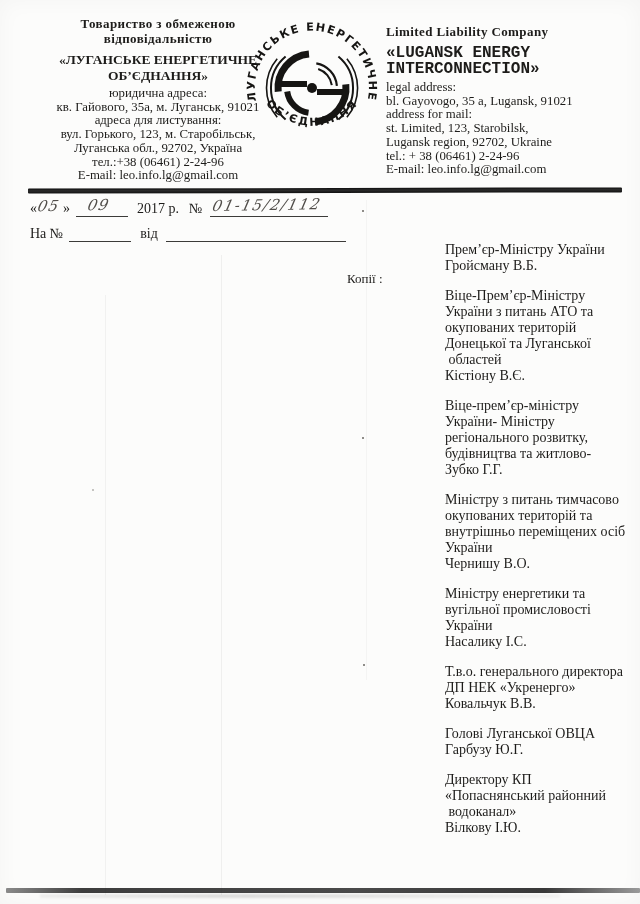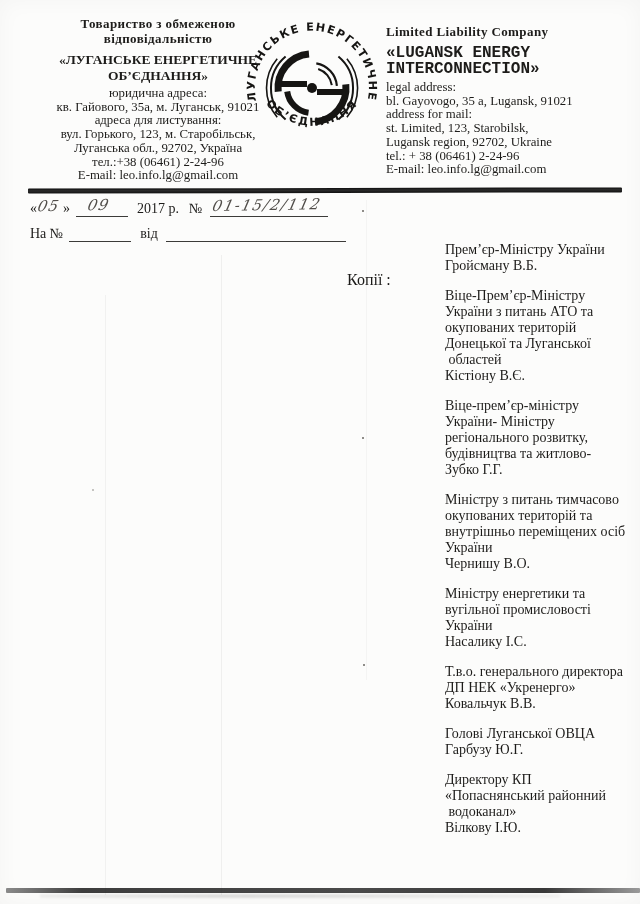--- a/index.html
+++ b/index.html
@@ -54,21 +54,21 @@
   .hand{
     font-family:"DejaVu Serif",serif;font-style:italic;color:var(--hand);
     position:absolute;white-space:nowrap;letter-spacing:1px;
     transform:skewX(-14deg) rotate(-1deg);
   }
   .hand.day{left:1px;top:-3px;font-size:15px;}
   .hand.month{left:12px;top:-4px;font-size:15px;}
   .hand.number{left:3px;top:-4px;font-size:15px;letter-spacing:1.5px;}
 
   
-  .copies{position:absolute;left:347px;top:271px;font-size:16px;}
+  .copies{position:absolute;left:347px;top:271px;font-size:13px;}
   .recipients{position:absolute;left:445px;top:242px;width:196px;font-size:14px;line-height:16px;}
   .recipient{margin-bottom:14px;}
   .recipient .name{font-weight:normal;}
 
   
   .bottom-band{
     position:absolute;left:6px;top:888px;width:634px;height:5px;
     background:linear-gradient(90deg,#8a8a8a 0%,#3d3d3d 12%,#4a4a4a 55%,#383838 85%,#9a9a9a 100%);
     border-radius:1px;
   }

